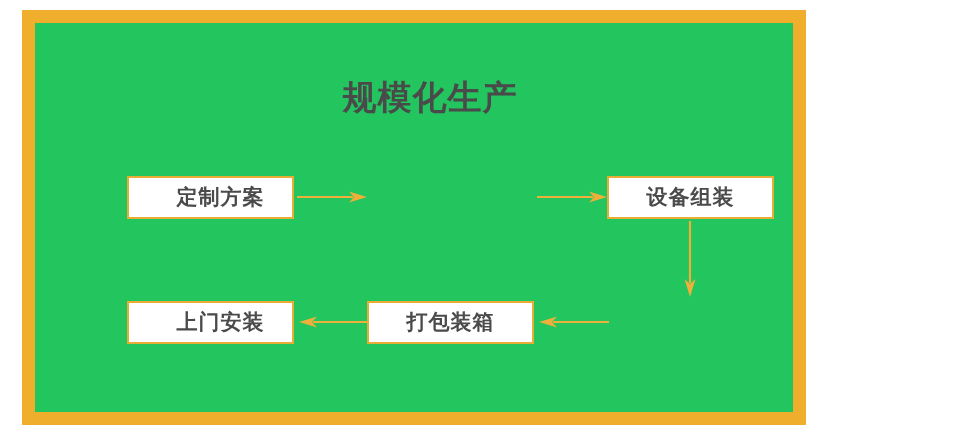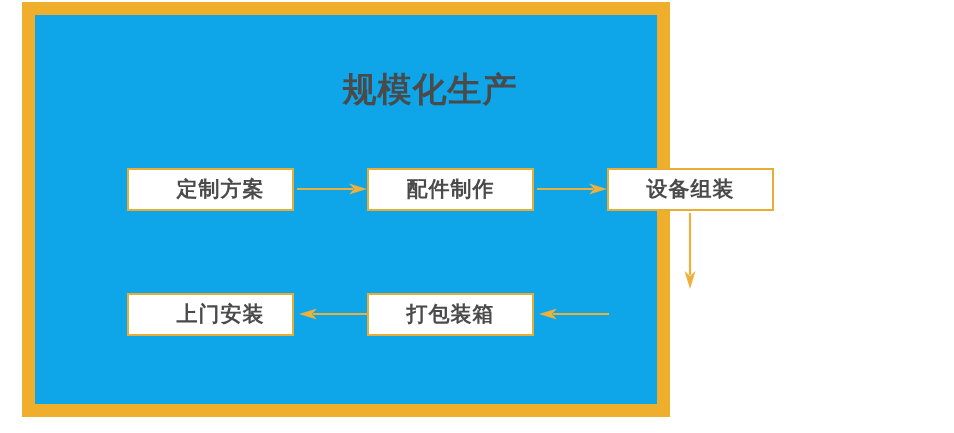--- a/index.html
+++ b/index.html
@@ -22,26 +22,26 @@
     left: 0;
     top: 0;
     width: 954px;
     height: 433px;
     background: #ffffff;
   }
 
   #outer-frame {
     position: absolute;
     left: 22px;
-    top: 2px;
-    width: 648px;
+    top: 10px;
+    width: 784px;
     height: 415px;
     box-sizing: border-box;
     border: 13px solid #efaf2d;
-    background: #0ea5e9;
+    background: #22c55e;
   }
 
   
   #page-title {
     position: absolute;
     left: 35px;
     top: 52px;
     width: 720px;
     text-align: center;
     font-size: 34px;
@@ -117,23 +117,20 @@
       <span class="flow-box-label">定制方案</span>
     </div>
 
     <div class="arrow arrow-h arrow-h-1">
       <svg width="72" height="16" viewBox="0 0 72 16" xmlns="http://www.w3.org/2000/svg">
         <line x1="0" y1="8" x2="56" y2="8" stroke="#eeb03a" stroke-width="2.2"></line>
         <path d="M 52 2.5 L 70 8 L 52 13.5 L 57 8 Z" fill="#eeb03a"></path>
       </svg>
     </div>
 
-    <div class="flow-box row-top col-2">
-      <span class="flow-box-label">配件制作</span>
-    </div>
 
     <div class="arrow arrow-h arrow-h-2">
       <svg width="72" height="16" viewBox="0 0 72 16" xmlns="http://www.w3.org/2000/svg">
         <line x1="0" y1="8" x2="56" y2="8" stroke="#eeb03a" stroke-width="2.2"></line>
         <path d="M 52 2.5 L 70 8 L 52 13.5 L 57 8 Z" fill="#eeb03a"></path>
       </svg>
     </div>
 
     <div class="flow-box row-top col-3">
       <span class="flow-box-label">设备组装</span>

